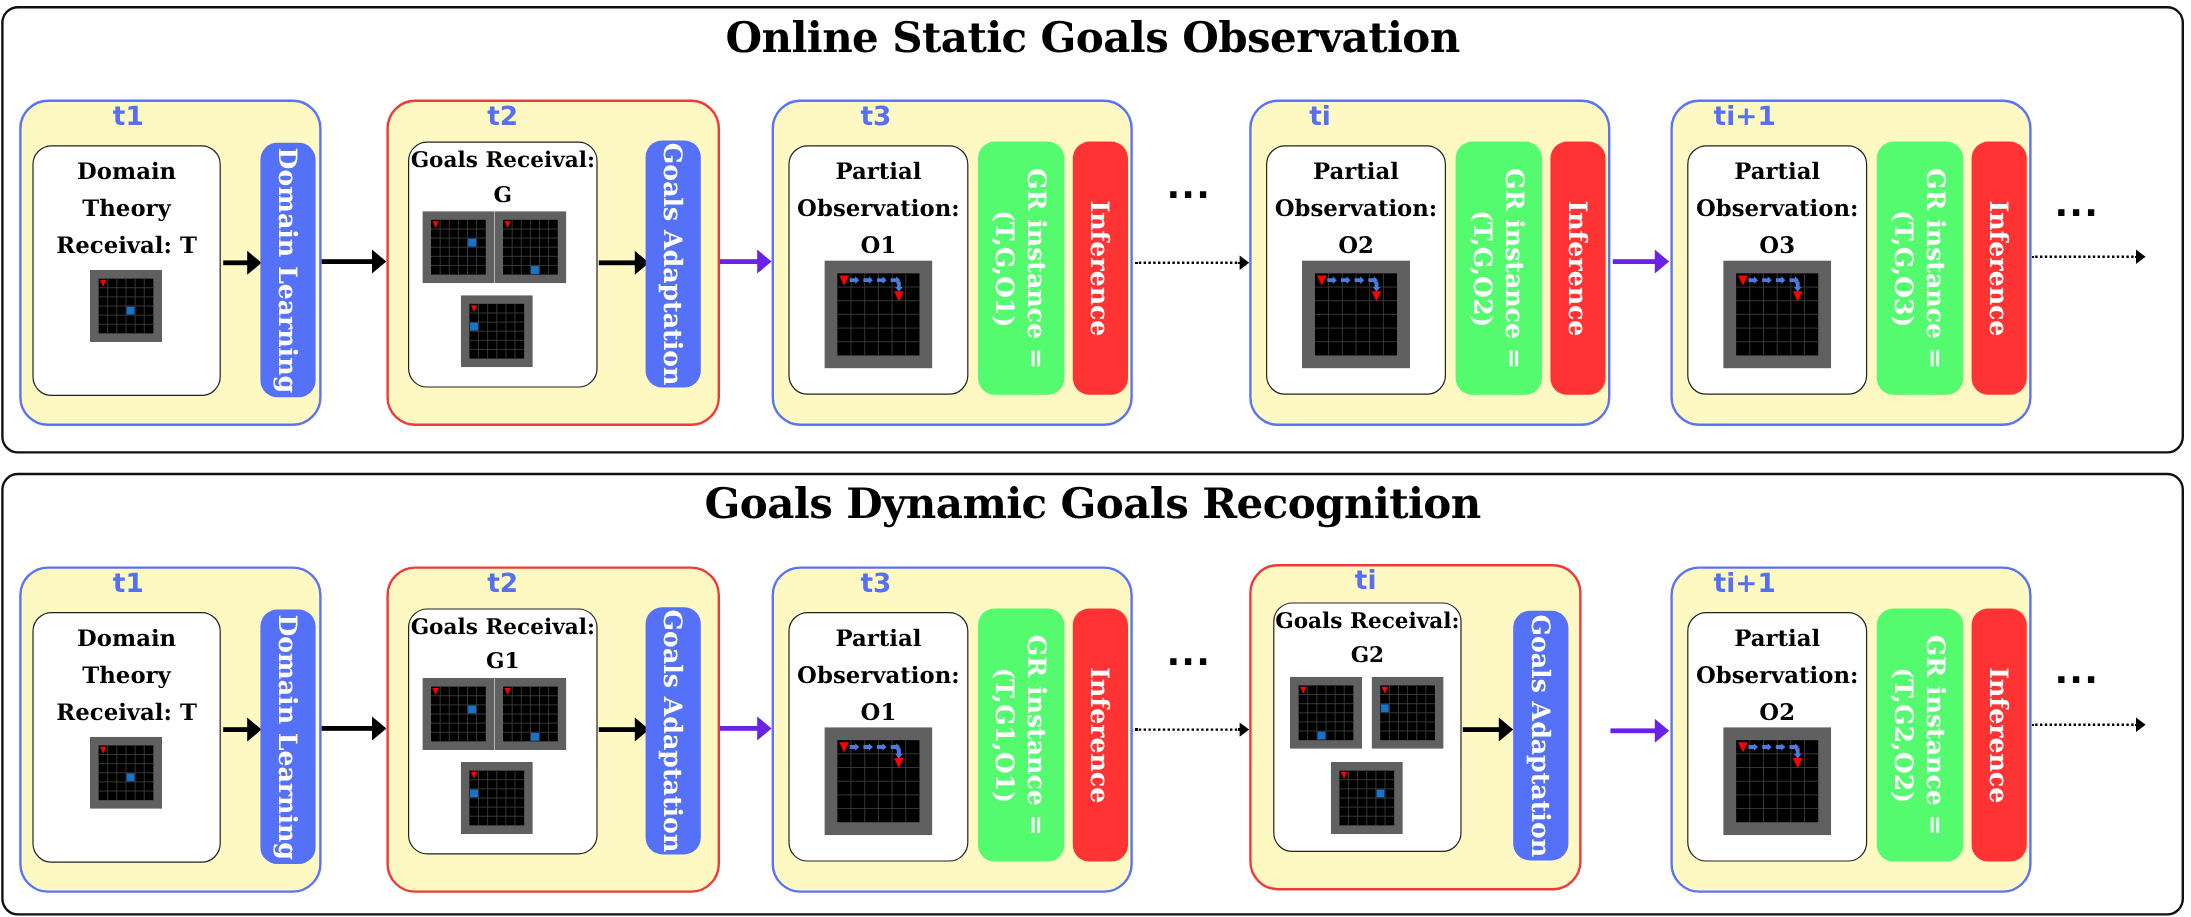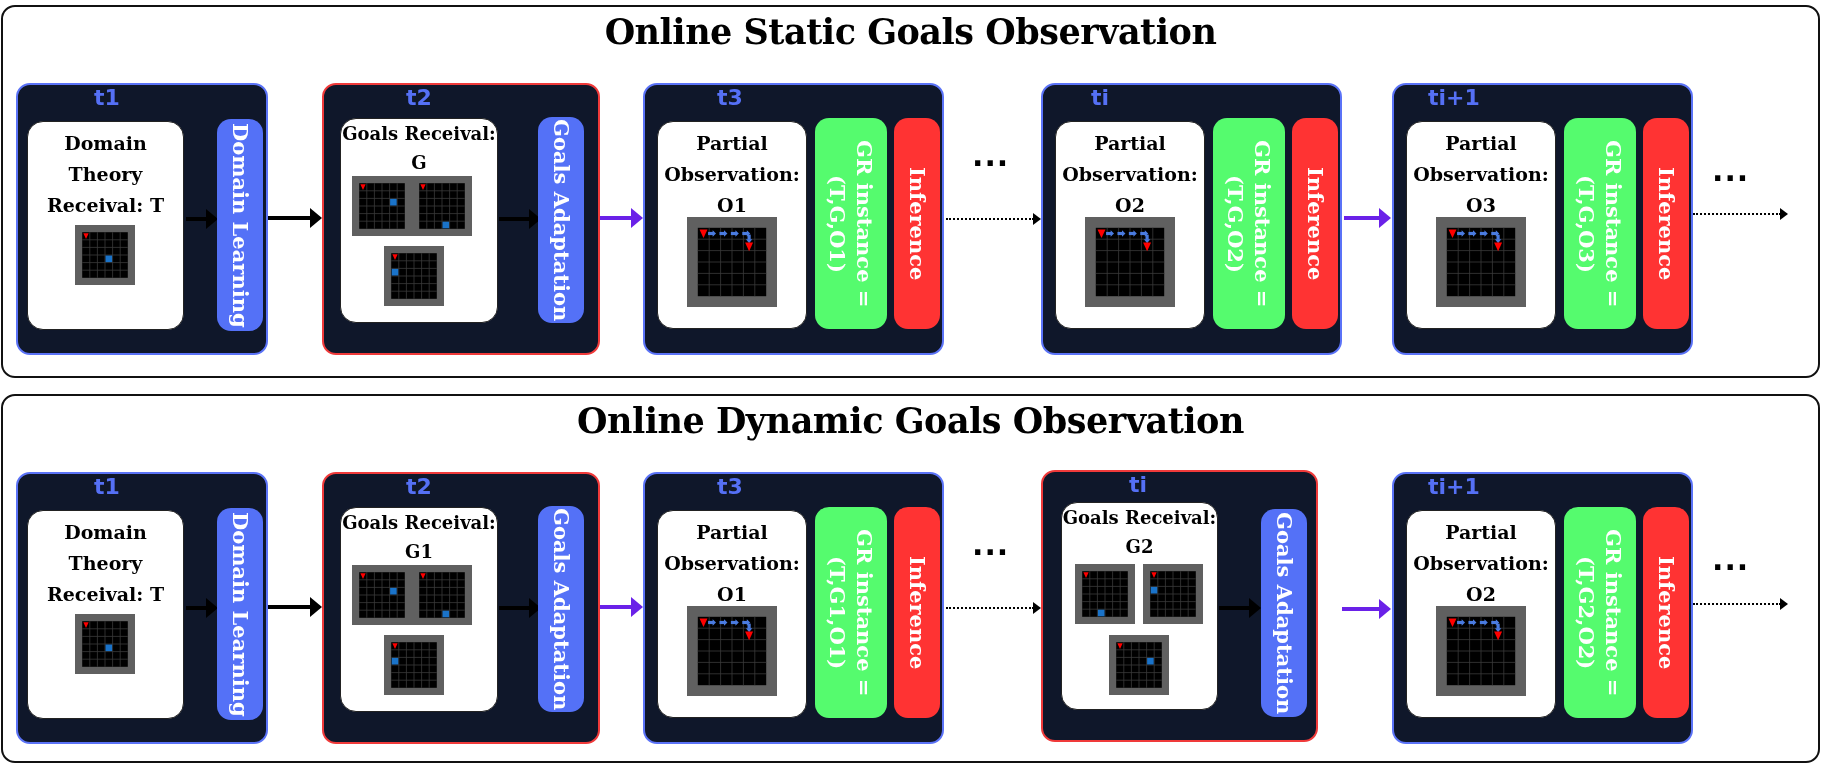--- a/index.html
+++ b/index.html
@@ -1,19 +1,19 @@
 <!DOCTYPE html>
 <html><head>
 <meta charset="utf-8">
 <style>
   html,body{margin:0;padding:0;background:#fff;}
   body{width:1826px;height:764px;position:relative;overflow:hidden;font-family:"DejaVu Serif","Liberation Serif",serif;}
   .panel{position:absolute;left:1px;width:1819px;border:2px solid #111;border-radius:14px;box-sizing:border-box;background:#fff;}
   .ptitle{position:absolute;left:0;right:0;text-align:center;font-weight:bold;font-size:35px;color:#000;letter-spacing:-0.5px;}
-  .stage{position:absolute;border:2px solid #5b73f7;border-radius:14px;box-sizing:border-box;background:#0f172a;}
+  .stage{position:absolute;border:2px solid #5b73f7;border-radius:24px;box-sizing:border-box;background:#fef9c3;}
   .stage.red{border-color:#f03a3a;}
   .tlabel{position:absolute;top:0px;font-family:"DejaVu Sans","Liberation Sans",sans-serif;font-weight:bold;font-size:22px;color:#5570f5;}
   .card{position:absolute;border:1.5px solid #222;border-radius:16px;box-sizing:border-box;background:#fff;text-align:center;}
   .card .ctext{font-weight:bold;font-size:19px;line-height:31px;color:#000;margin-top:6px;white-space:pre-line;}
   .card .ctext.tight{font-size:18px;line-height:29px;margin-top:0px;}
   .vbar{position:absolute;border-radius:14px;color:#fff;font-weight:bold;display:flex;align-items:center;justify-content:center;}
   .vbar span{writing-mode:vertical-rl;font-size:21px;white-space:pre;line-height:27px;text-align:center;}
   .blue{background:#5471f7;}
   .green{background:#55fb6e;}
   .redbar{background:#ff3333;}
@@ -276,21 +276,21 @@
     </div>
 </div>
 
 <div class="ellipsis" style="left:1712px;top:153px;">...</div>
 <div class="arrow dotted" style="left:1693px;top:214px;width:95px;">
     <div class="shaft" style="width:88px;"></div>
     <div class="head" style="left:87px;"></div>
   </div>
 
 <div class="panel" style="top:394px;height:369px;">
-  <div class="ptitle" style="top:4px;">Online Dynamic Goals Observation</div>
+  <div class="ptitle" style="top:4px;">Goals Dynamic Goals Recognition</div>
 </div>
 
 <div class="stage" style="left:16px;top:472px;width:252px;height:272px;">
   <div class="tlabel" style="left:76px;">t1</div>
   <div class="card" style="left:9px;top:36px;width:157px;height:209px;">
     <div class="ctext">Domain
 Theory
 Receival: T</div>
   </div>
   <div class="grid" style="left:57px;top:140px;width:60px;height:60px;"><svg width="60" height="60" viewBox="0 0 60 60">

